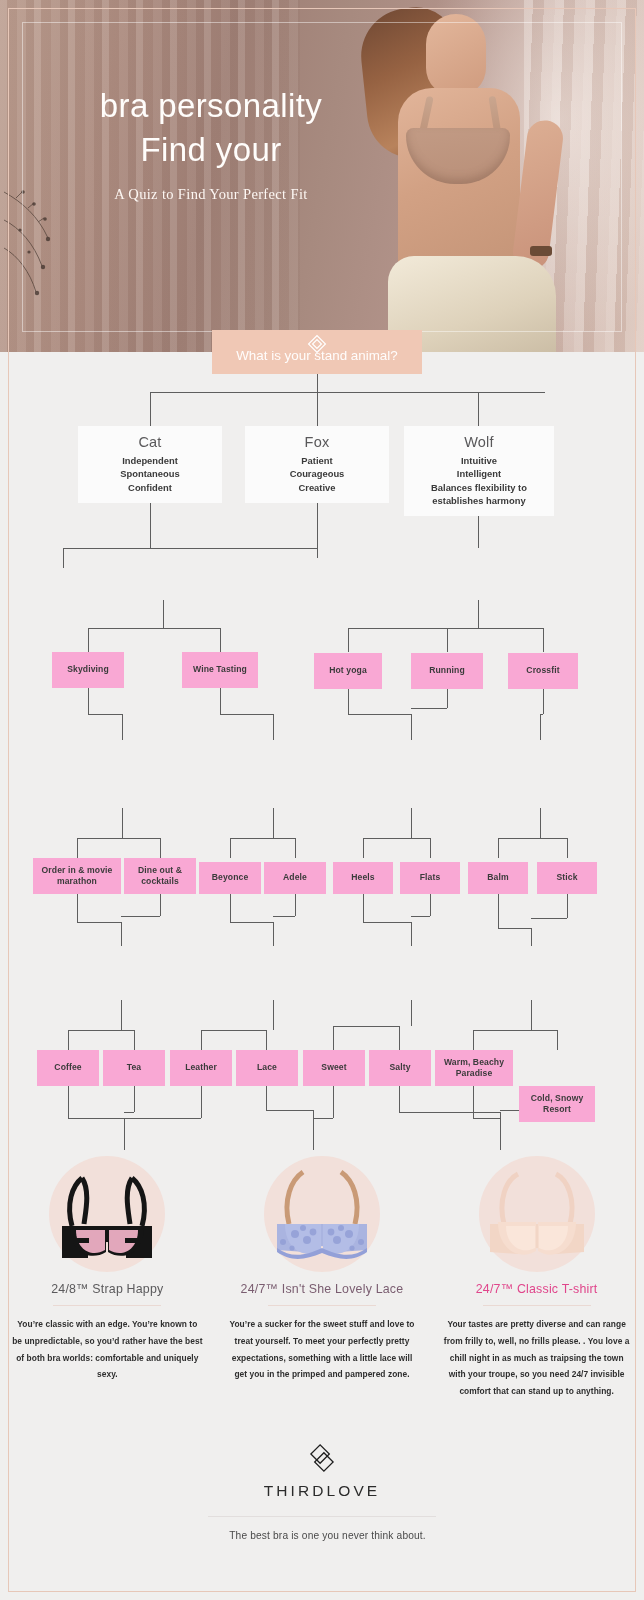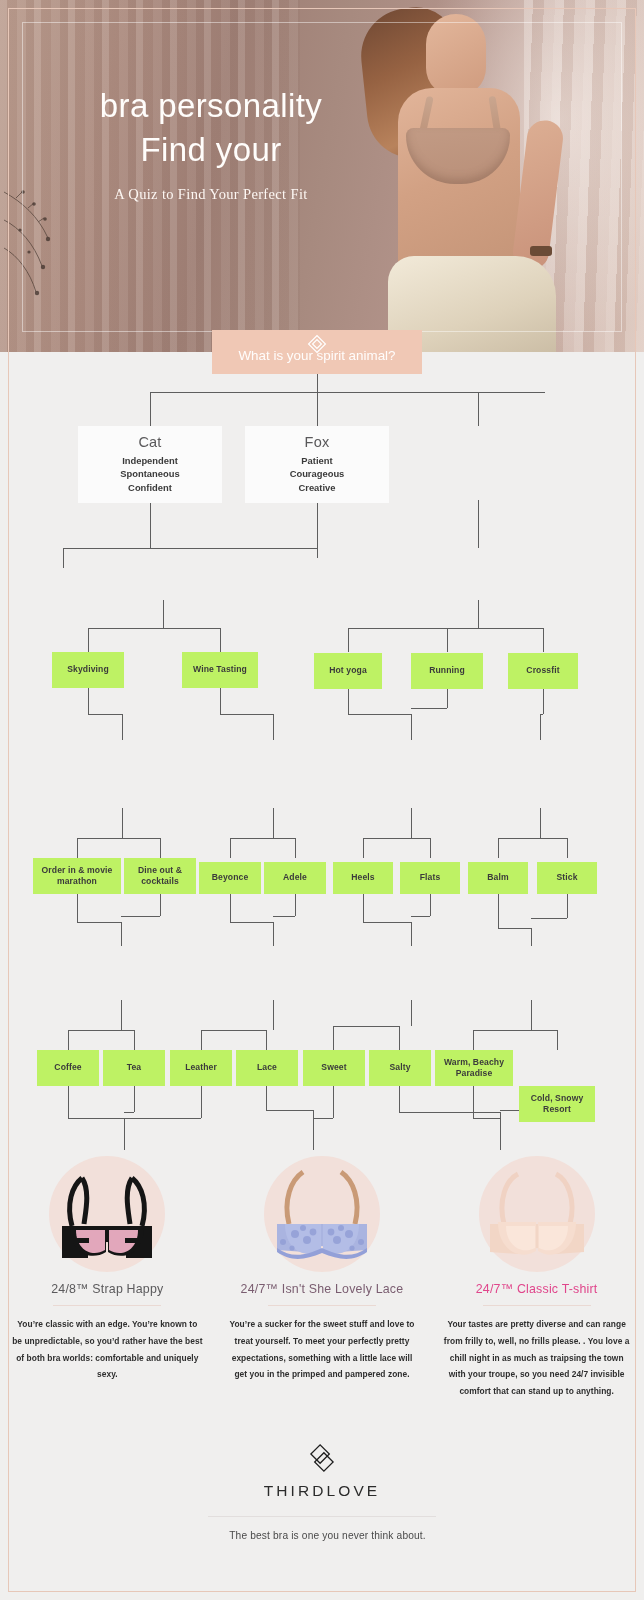--- a/index.html
+++ b/index.html
@@ -203,21 +203,21 @@
     z-index: 20;
   }
   .q-hero-logo {
     position: absolute; left: 50%; top: 3px;
     transform: translateX(-50%);
     width: 22px; height: 22px;
   }
 
   
   .a {
-    background: #bef264;
+    background: #f9a8d4;
     color: #3b3b3b;
     text-align: center;
     display: flex; align-items: center; justify-content: center;
     font-size: 8.6px;
     font-weight: bold;
     line-height: 1.3;
     padding: 3px 4px;
     letter-spacing: .1px;
   }
   
@@ -363,21 +363,21 @@
     </div>
   </div>
 
   <div class="q-hero" id="root-q" style="left:212px; top:330px; width:210px; height:44px;">
     <svg class="q-hero-logo" viewBox="0 0 24 24">
       <g fill="none" stroke="#ffffff" stroke-width="1.3">
         <rect x="5.5" y="5.5" width="13" height="13" transform="rotate(45 12 12)"></rect>
         <rect x="8.6" y="8.6" width="6.8" height="6.8" transform="rotate(45 12 12)"></rect>
       </g>
     </svg>
-    <span>What is your spirit animal?</span>
+    <span>What is your stand animal?</span>
   </div>
 
   <div class="flow">
 
     <svg class="lines">
       <g stroke="#5e5e5e" stroke-width="1" fill="none" shape-rendering="crispEdges">
 
         <path d="M317 64 L317 82 M150 82 L545 82 M150 82 L150 116 M317 82 L317 116 M478 82 L478 116"></path>
 
         <path d="M150 190 L150 238 M63 238 L63 258"></path>
@@ -428,20 +428,27 @@
       <div class="card-title">Cat</div>
       <div class="card-traits" style="white-space:pre-line;">Independent
 Spontaneous
 Confident</div>
     </div>
     <div class="node card" style="left:245px; top:116px; width:144px;">
       <div class="card-title">Fox</div>
       <div class="card-traits" style="white-space:pre-line;">Patient
 Courageous
 Creative</div>
+    </div>
+    <div class="node card" style="left:404px; top:116px; width:150px;">
+      <div class="card-title">Wolf</div>
+      <div class="card-traits" style="white-space:pre-line;">Intuitive
+Intelligent
+Balances flexibility to
+establishes harmony</div>
     </div>
 
     <div class="node q" style="left:105px; top:240px; width:116px; height:50px; white-space:pre-line;">My perfect first
 date would be:</div>
     <div class="node q" style="left:429px; top:240px; width:100px; height:50px; white-space:pre-line;">My favorite
 workout is:</div>
 
     <div class="node a" style="left:52px; top:342px; width:72px; height:36px;">Skydiving</div>
     <div class="node a" style="left:182px; top:342px; width:76px; height:36px;">Wine Tasting</div>
     <div class="node a" style="left:314px; top:343px; width:68px; height:36px;">Hot yoga</div>

